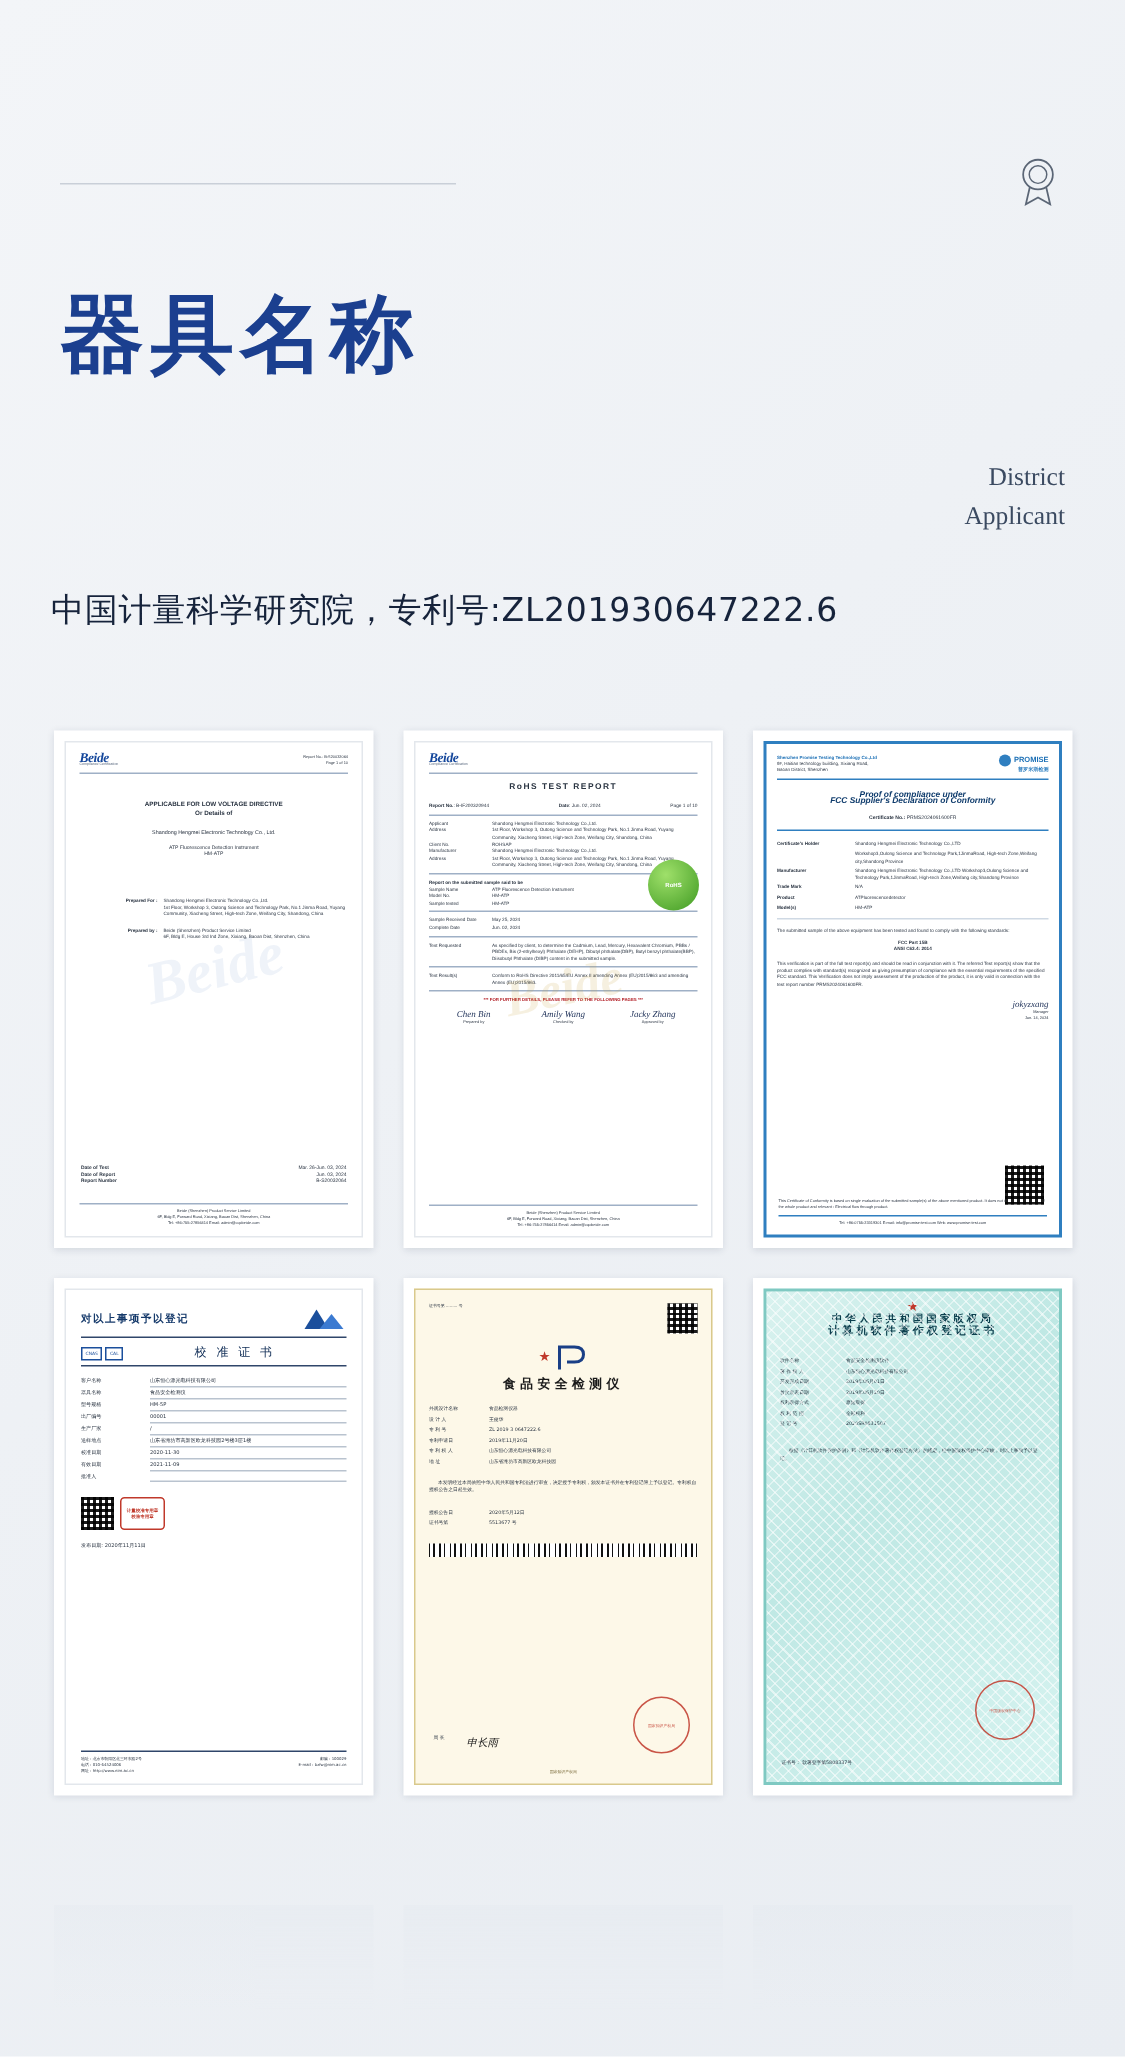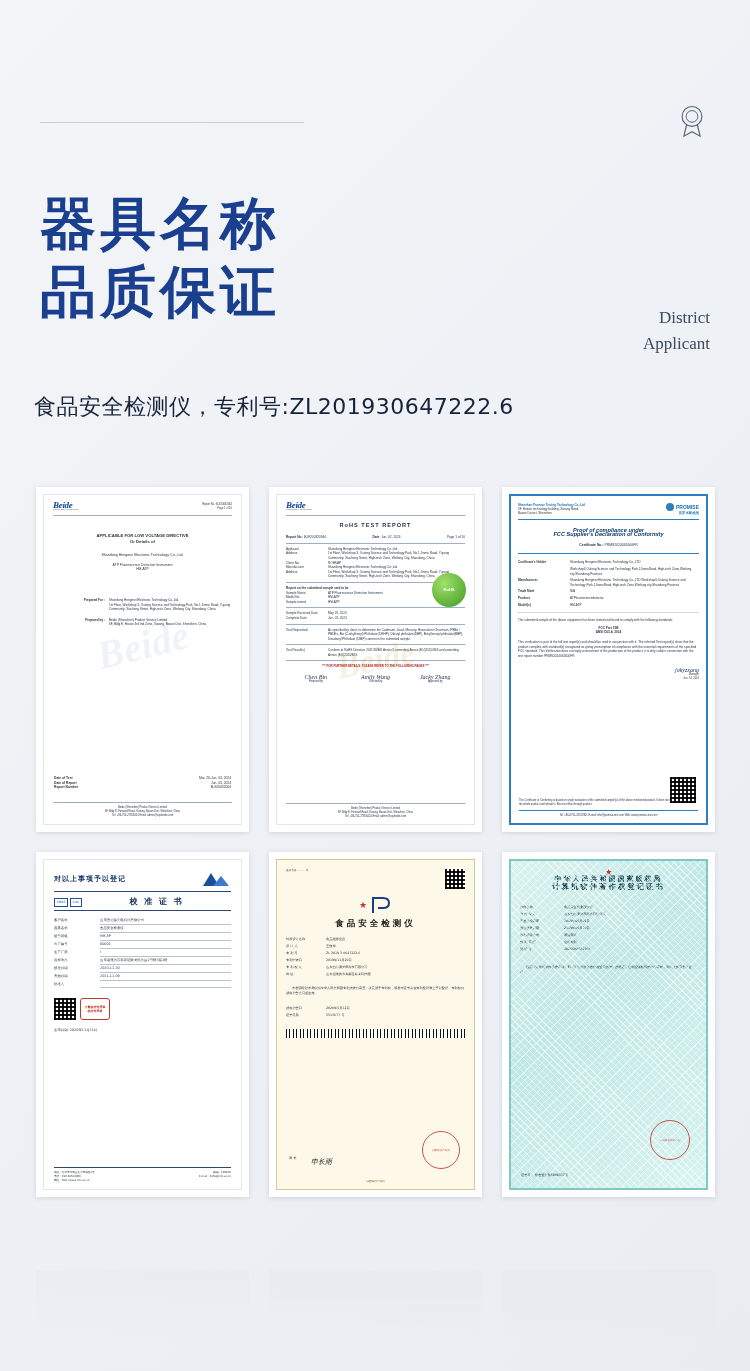--- a/index.html
+++ b/index.html
@@ -214,21 +214,21 @@
     position: absolute;
     width: 34px; height: 34px; border-radius: 50%;
     background: radial-gradient(circle at 35% 30%, #9fe06a, #3f9a22);
     color: #fff; font-size: 4px; font-weight: bold;
     display: flex; align-items: center; justify-content: center;
     text-align: center;
   }
 
   
   .cn { font-family: "DejaVu Sans", sans-serif; }
-  .cn-title { font-size: 8px; font-weight: bold; letter-spacing: 2px; }
+  .cn-title { font-size: 8px; font-weight: normal; letter-spacing: 2px; }
   .field-row { display: flex; font-size: 3.4px; line-height: 7px; }
   .field-row .lbl { width: 46px; }
   .field-row .val { flex: 1; border-bottom: 0.6px solid #b9c3cf; }
 
   
   .patent {
     background: #fdf8e8;
   }
   .patent-title { font-size: 8.5px; font-weight: bold; letter-spacing: 3px; color: #1a1a1a; }
 
@@ -255,27 +255,26 @@
   <div class="header-rule"></div>
   <svg class="seal-icon" viewBox="0 0 40 40">
     <circle cx="20" cy="16" r="11" fill="none" stroke="#5b6676" stroke-width="1.3"></circle>
     <circle cx="20" cy="16" r="6.5" fill="none" stroke="#5b6676" stroke-width="1.1"></circle>
     <path d="M14 25 L11 38 L20 33 L29 38 L26 25" fill="none" stroke="#5b6676" stroke-width="1.3"></path>
   </svg>
 </div>
 
 <div class="headline">
   <span class="l1">器具名称</span>
-  <span class="l2">品质保证</span>
 </div>
 <div class="quality">
   <div>District</div>
   <div>Applicant</div>
 </div>
-<div class="subtitle">食品安全检测仪，专利号:ZL201930647222.6</div>
+<div class="subtitle">中国计量科学研究院，专利号:ZL201930647222.6</div>
 
 <div class="grid">
 
   <div class="cert">
     <div class="cert-inner">
       <div class="watermark">Beide</div>
       <div class="row">
         <div>
           <div class="beide">Beide</div>
           <div class="beide-sub">Compliance Certification</div>

